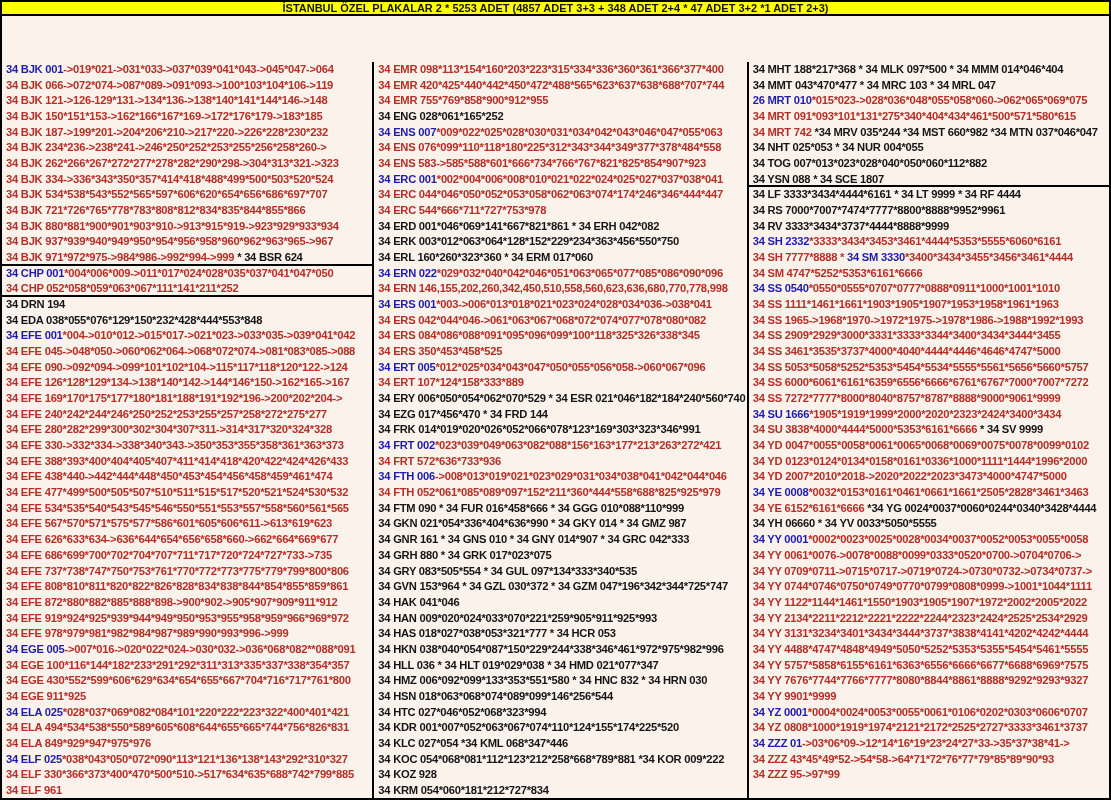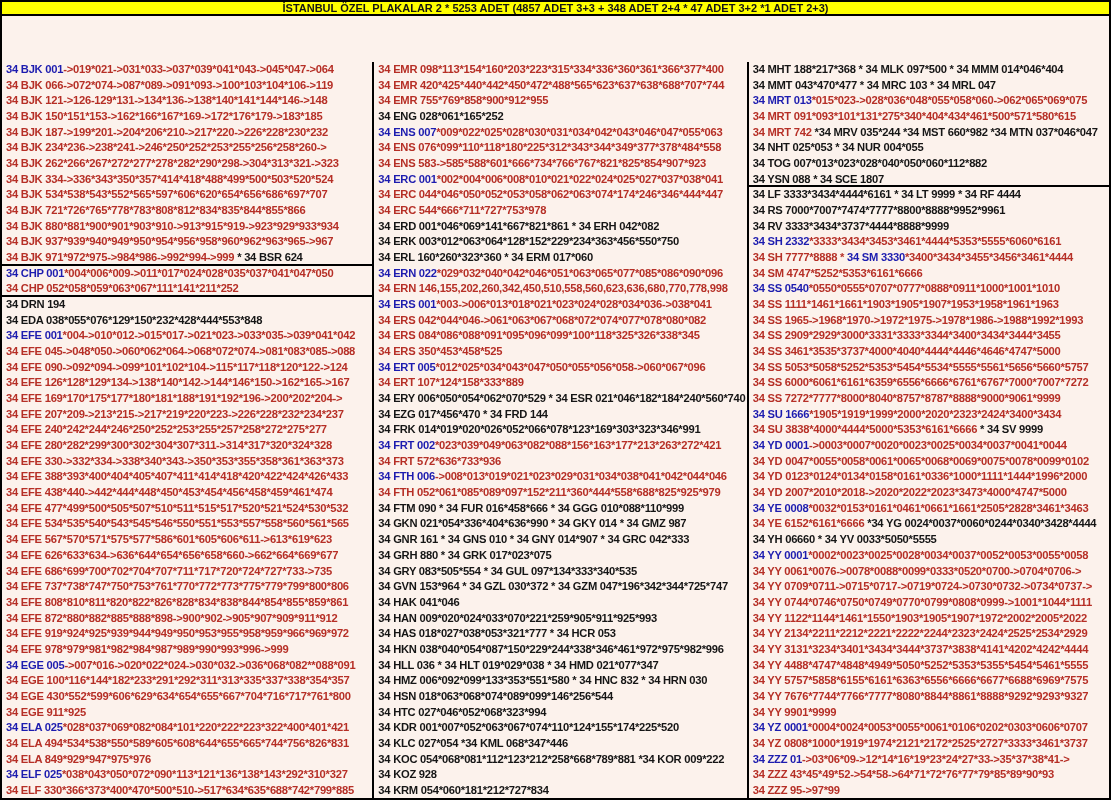--- a/index.html
+++ b/index.html
@@ -56,21 +56,20 @@
         <div class="row sep-after"><span class="c-r">34 BJK 971*972*975-&gt;984*986-&gt;992*994-&gt;999</span><span class="c-k"> * 34 BSR 624</span></div>
         <div class="row"><span class="c-b">34 CHP 001</span><span class="c-r">*004*006*009-&gt;011*017*024*028*035*037*041*047*050</span></div>
         <div class="row sep-after"><span class="c-r">34 CHP 052*058*059*063*067*111*141*211*252</span></div>
         <div class="row"><span class="c-k">34 DRN 194</span></div>
         <div class="row"><span class="c-k">34 EDA 038*055*076*129*150*232*428*444*553*848</span></div>
         <div class="row"><span class="c-b">34 EFE 001</span><span class="c-r">*004-&gt;010*012-&gt;015*017-&gt;021*023-&gt;033*035-&gt;039*041*042</span></div>
         <div class="row"><span class="c-r">34 EFE 045-&gt;048*050-&gt;060*062*064-&gt;068*072*074-&gt;081*083*085-&gt;088</span></div>
         <div class="row"><span class="c-r">34 EFE 090-&gt;092*094-&gt;099*101*102*104-&gt;115*117*118*120*122-&gt;124</span></div>
         <div class="row"><span class="c-r">34 EFE 126*128*129*134-&gt;138*140*142-&gt;144*146*150-&gt;162*165-&gt;167</span></div>
         <div class="row"><span class="c-r">34 EFE 169*170*175*177*180*181*188*191*192*196-&gt;200*202*204-&gt;</span></div>
-        <div class="row"><span class="c-r">34 EFE 207*209-&gt;213*215-&gt;217*219*220*223-&gt;226*228*232*234*237</span></div>
         <div class="row"><span class="c-r">34 EFE 240*242*244*246*250*252*253*255*257*258*272*275*277</span></div>
         <div class="row"><span class="c-r">34 EFE 280*282*299*300*302*304*307*311-&gt;314*317*320*324*328</span></div>
         <div class="row"><span class="c-r">34 EFE 330-&gt;332*334-&gt;338*340*343-&gt;350*353*355*358*361*363*373</span></div>
         <div class="row"><span class="c-r">34 EFE 388*393*400*404*405*407*411*414*418*420*422*424*426*433</span></div>
         <div class="row"><span class="c-r">34 EFE 438*440-&gt;442*444*448*450*453*454*456*458*459*461*474</span></div>
         <div class="row"><span class="c-r">34 EFE 477*499*500*505*507*510*511*515*517*520*521*524*530*532</span></div>
         <div class="row"><span class="c-r">34 EFE 534*535*540*543*545*546*550*551*553*557*558*560*561*565</span></div>
         <div class="row"><span class="c-r">34 EFE 567*570*571*575*577*586*601*605*606*611-&gt;613*619*623</span></div>
         <div class="row"><span class="c-r">34 EFE 626*633*634-&gt;636*644*654*656*658*660-&gt;662*664*669*677</span></div>
         <div class="row"><span class="c-r">34 EFE 686*699*700*702*704*707*711*717*720*724*727*733-&gt;735</span></div>
@@ -140,21 +139,21 @@
         <div class="row"><span class="c-k">34 KOC 054*068*081*112*123*212*258*668*789*881 *34 KOR 009*222</span></div>
         <div class="row"><span class="c-k">34 KOZ 928</span></div>
         <div class="row"><span class="c-k">34 KRM 054*060*181*212*727*834</span></div>
         <div class="row"><span class="c-k">34 KRY 026</span></div>
         <div class="row"><span class="c-k">34 KZM 050 * 34 MHM 216*569*718*811*974</span></div>
         <div class="row"><span class="c-k">34 MHP 031*036*039*045*046*047*057*074*255*352*747</span></div>
       </div>
     <div class="col col-3">
         <div class="row"><span class="c-k">34 MHT 188*217*368 * 34 MLK 097*500 * 34 MMM 014*046*404</span></div>
         <div class="row"><span class="c-k">34 MMT 043*470*477 * 34 MRC 103 * 34 MRL 047</span></div>
-        <div class="row"><span class="c-b">34 MRT 013</span><span class="c-r">*015*023-&gt;028*036*048*055*058*060-&gt;062*065*069*075</span></div>
+        <div class="row"><span class="c-b">26 MRT 010</span><span class="c-r">*015*023-&gt;028*036*048*055*058*060-&gt;062*065*069*075</span></div>
         <div class="row"><span class="c-r">34 MRT 091*093*101*131*275*340*404*434*461*500*571*580*615</span></div>
         <div class="row"><span class="c-r">34 MRT 742 </span><span class="c-k">*34 MRV 035*244 *34 MST 660*982 *34 MTN 037*046*047</span></div>
         <div class="row"><span class="c-k">34 NHT 025*053 * 34 NUR 004*055</span></div>
         <div class="row"><span class="c-k">34 TOG 007*013*023*028*040*050*060*112*882</span></div>
         <div class="row sep-after"><span class="c-k">34 YSN 088 * 34 SCE 1807</span></div>
         <div class="row"><span class="c-k">34 LF 3333*3434*4444*6161 * 34 LT 9999 * 34 RF 4444</span></div>
         <div class="row"><span class="c-k">34 RS 7000*7007*7474*7777*8800*8888*9952*9961</span></div>
         <div class="row"><span class="c-k">34 RV 3333*3434*3737*4444*8888*9999</span></div>
         <div class="row"><span class="c-b">34 SH 2332</span><span class="c-r">*3333*3434*3453*3461*4444*5353*5555*6060*6161</span></div>
         <div class="row"><span class="c-r">34 SH 7777*8888 * </span><span class="c-b">34 SM 3330</span><span class="c-r">*3400*3434*3455*3456*3461*4444</span></div>
@@ -162,21 +161,20 @@
         <div class="row"><span class="c-b">34 SS 0540</span><span class="c-r">*0550*0555*0707*0777*0888*0911*1000*1001*1010</span></div>
         <div class="row"><span class="c-r">34 SS 1111*1461*1661*1903*1905*1907*1953*1958*1961*1963</span></div>
         <div class="row"><span class="c-r">34 SS 1965-&gt;1968*1970-&gt;1972*1975-&gt;1978*1986-&gt;1988*1992*1993</span></div>
         <div class="row"><span class="c-r">34 SS 2909*2929*3000*3331*3333*3344*3400*3434*3444*3455</span></div>
         <div class="row"><span class="c-r">34 SS 3461*3535*3737*4000*4040*4444*4446*4646*4747*5000</span></div>
         <div class="row"><span class="c-r">34 SS 5053*5058*5252*5353*5454*5534*5555*5561*5656*5660*5757</span></div>
         <div class="row"><span class="c-r">34 SS 6000*6061*6161*6359*6556*6666*6761*6767*7000*7007*7272</span></div>
         <div class="row"><span class="c-r">34 SS 7272*7777*8000*8040*8757*8787*8888*9000*9061*9999</span></div>
         <div class="row"><span class="c-b">34 SU 1666</span><span class="c-r">*1905*1919*1999*2000*2020*2323*2424*3400*3434</span></div>
         <div class="row"><span class="c-r">34 SU 3838*4000*4444*5000*5353*6161*6666 </span><span class="c-k">* 34 SV 9999</span></div>
-        <div class="row"><span class="c-b">34 YD 0001</span><span class="c-r">-&gt;0003*0007*0020*0023*0025*0034*0037*0041*0044</span></div>
         <div class="row"><span class="c-r">34 YD 0047*0055*0058*0061*0065*0068*0069*0075*0078*0099*0102</span></div>
         <div class="row"><span class="c-r">34 YD 0123*0124*0134*0158*0161*0336*1000*1111*1444*1996*2000</span></div>
         <div class="row"><span class="c-r">34 YD 2007*2010*2018-&gt;2020*2022*2023*3473*4000*4747*5000</span></div>
         <div class="row"><span class="c-b">34 YE 0008</span><span class="c-r">*0032*0153*0161*0461*0661*1661*2505*2828*3461*3463</span></div>
         <div class="row"><span class="c-r">34 YE 6152*6161*6666 </span><span class="c-k">*34 YG 0024*0037*0060*0244*0340*3428*4444</span></div>
         <div class="row"><span class="c-k">34 YH 06660 * 34 YV 0033*5050*5555</span></div>
         <div class="row"><span class="c-b">34 YY 0001</span><span class="c-r">*0002*0023*0025*0028*0034*0037*0052*0053*0055*0058</span></div>
         <div class="row"><span class="c-r">34 YY 0061*0076-&gt;0078*0088*0099*0333*0520*0700-&gt;0704*0706-&gt;</span></div>
         <div class="row"><span class="c-r">34 YY 0709*0711-&gt;0715*0717-&gt;0719*0724-&gt;0730*0732-&gt;0734*0737-&gt;</span></div>
         <div class="row"><span class="c-r">34 YY 0744*0746*0750*0749*0770*0799*0808*0999-&gt;1001*1044*1111</span></div>

